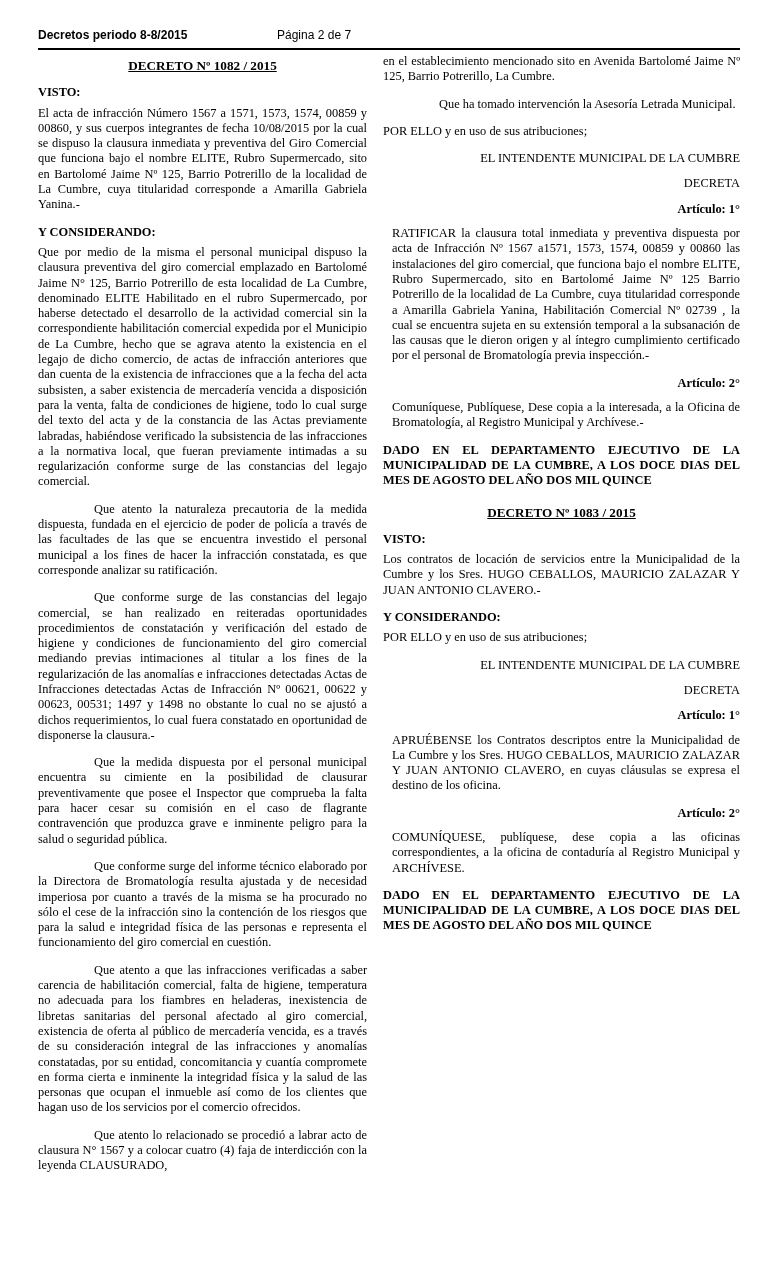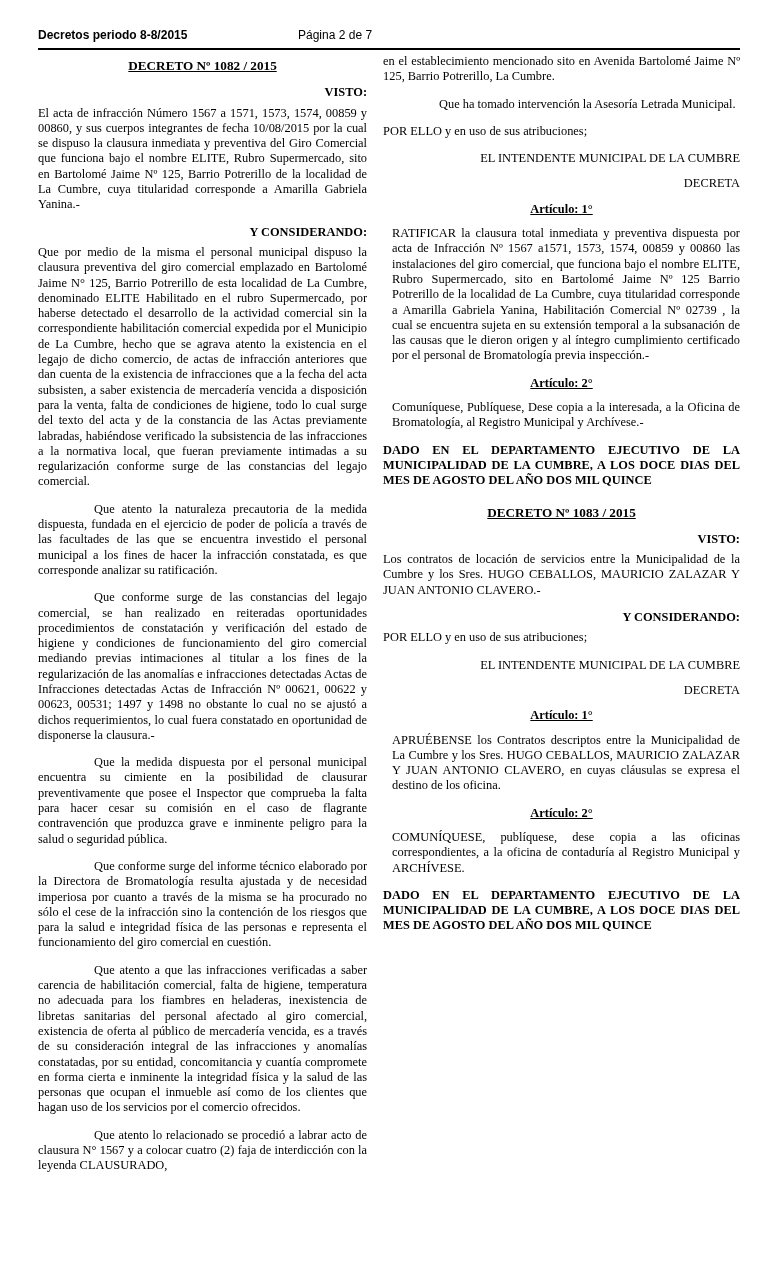--- a/index.html
+++ b/index.html
@@ -17,44 +17,44 @@
   .doc-header {
     position:relative;
     border-bottom:2px solid #000;
     padding-bottom:5px;
     margin-bottom:4px;
     height:22px;
     font-family:"Liberation Sans", sans-serif;
     font-size:12px;
   }
   .doc-header .hdr-title { font-weight:bold; position:absolute; left:0; top:0; }
-  .doc-header .hdr-page  { position:absolute; left:260px; top:0; }
+  .doc-header .hdr-page  { position:absolute; left:239px; top:0; }
 
   .cols { display:flex; gap:16px; align-items:flex-start; }
   .col {
     font-size:12.4px;
     line-height:15.3px;
     text-align:justify;
   }
   .col-left  { width:330px; }
   .col-right { width:358px; }
 
   .block { margin-bottom:12px; }
 
   .title {
     text-align:center; font-weight:bold; text-decoration:underline;
     font-size:13.2px; margin:4px 0 12px 0;
   }
-  .label { font-weight:bold; text-align:right; margin-bottom:5px; }
+  .label { font-weight:bold; text-align:left; margin-bottom:5px; }
   .para  {}
   .para-indent { text-indent:56px; }
   .apara { padding-left:9px; }
   .center { text-align:right; margin-bottom:10px;font-family:Liberation Serif, serif; }
   .article {
-    font-weight:bold; text-decoration:underline; text-align:center;
+    font-weight:bold; text-align:right;
     margin:6px 0 9px 0;
   }
   .bold-para { font-weight:bold; margin-bottom:16px; }
 </style>
 </head>
 <body>
 
 <div class="page">
   <div class="doc-header">
     <span class="hdr-title">Decretos periodo 8-8/2015</span>
@@ -65,21 +65,21 @@
         <div class="block title">DECRETO Nº 1082 / 2015</div>
         <div class="block label">VISTO:</div>
         <div class="block para">El acta de infracción Número 1567 a 1571, 1573, 1574, 00859 y 00860, y sus cuerpos integrantes de fecha 10/08/2015 por la cual se dispuso la clausura inmediata y preventiva del Giro Comercial que funciona bajo el nombre ELITE, Rubro Supermercado, sito en Bartolomé Jaime Nº 125, Barrio Potrerillo de la localidad de La Cumbre, cuya titularidad corresponde a Amarilla Gabriela Yanina.-</div>
         <div class="block label">Y CONSIDERANDO:</div>
         <div class="block para">Que por medio de la misma el personal municipal dispuso la clausura preventiva del giro comercial emplazado en Bartolomé Jaime N° 125, Barrio Potrerillo de esta localidad de La Cumbre, denominado ELITE Habilitado en el rubro Supermercado, por haberse detectado el desarrollo de la actividad comercial sin la correspondiente habilitación comercial expedida por el Municipio de La Cumbre, hecho que se agrava atento la existencia en el legajo de dicho comercio, de actas de infracción anteriores que dan cuenta de la existencia de infracciones que a la fecha del acta subsisten, a saber existencia de mercadería vencida a disposición para la venta, falta de condiciones de higiene, todo lo cual surge del texto del acta y de la constancia de las Actas previamente labradas, habiéndose verificado la subsistencia de las infracciones a la normativa local, que fueran previamente intimadas a su regularización conforme surge de las constancias del legajo comercial.</div>
         <div class="block para-indent">Que atento la naturaleza precautoria de la medida dispuesta, fundada en el ejercicio de poder de policía a través de las facultades de las que se encuentra investido el personal municipal a los fines de hacer la infracción constatada, es que corresponde analizar su ratificación.</div>
         <div class="block para-indent">Que conforme surge de las constancias del legajo comercial, se han realizado en reiteradas oportunidades procedimientos de constatación y verificación del estado de higiene y condiciones de funcionamiento del giro comercial mediando previas intimaciones al titular a los fines de la regularización de las anomalías e infracciones detectadas Actas de Infracciones detectadas Actas de Infracción Nº 00621, 00622 y 00623, 00531; 1497 y 1498 no obstante lo cual no se ajustó a dichos requerimientos, lo cual fuera constatado en oportunidad de disponerse la clausura.-</div>
         <div class="block para-indent">Que la medida dispuesta por el personal municipal encuentra su cimiente en la posibilidad de clausurar preventivamente que posee el Inspector que comprueba la falta para hacer cesar su comisión en el caso de flagrante contravención que produzca grave e inminente peligro para la salud o seguridad pública.</div>
         <div class="block para-indent">Que conforme surge del informe técnico elaborado por la Directora de Bromatología resulta ajustada y de necesidad imperiosa por cuanto a través de la misma se ha procurado no sólo el cese de la infracción sino la contención de los riesgos que para la salud e integridad física de las personas e representa el funcionamiento del giro comercial en cuestión.</div>
         <div class="block para-indent">Que atento a que las infracciones verificadas a saber carencia de habilitación comercial, falta de higiene, temperatura no adecuada para los fiambres en heladeras, inexistencia de libretas sanitarias del personal afectado al giro comercial, existencia de oferta al público de mercadería vencida, es a través de su consideración integral de las infracciones y anomalías constatadas, por su entidad, concomitancia y cuantía compromete en forma cierta e inminente la integridad física y la salud de las personas que ocupan el inmueble así como de los clientes que hagan uso de los servicios por el comercio ofrecidos.</div>
-        <div class="block para-indent">Que atento lo relacionado se procedió a labrar acto de clausura N° 1567 y a colocar cuatro (2) faja de interdicción con la leyenda CLAUSURADO,</div>
+        <div class="block para-indent">Que atento lo relacionado se procedió a labrar acto de clausura N° 1567 y a colocar cuatro (4) faja de interdicción con la leyenda CLAUSURADO,</div>
       </div>
     <div class="col col-right" id="right-col">
         <div class="block para">en el establecimiento mencionado sito en Avenida Bartolomé Jaime Nº 125, Barrio Potrerillo, La Cumbre.</div>
         <div class="block para-indent">Que ha tomado intervención la Asesoría Letrada Municipal.</div>
         <div class="block para">POR ELLO y en uso de sus atribuciones;</div>
         <div class="block center">EL INTENDENTE MUNICIPAL DE LA CUMBRE</div>
         <div class="block center">DECRETA</div>
         <div class="block article">Artículo: 1°</div>
         <div class="block apara">RATIFICAR la clausura total inmediata y preventiva dispuesta por acta de Infracción Nº 1567 a1571, 1573, 1574, 00859 y 00860 las instalaciones del giro comercial, que funciona bajo el nombre ELITE, Rubro Supermercado, sito en Bartolomé Jaime Nº 125 Barrio Potrerillo de la localidad de La Cumbre, cuya titularidad corresponde a Amarilla Gabriela Yanina, Habilitación Comercial Nº 02739 , la cual se encuentra sujeta en su extensión temporal a la subsanación de las causas que le dieron origen y al íntegro cumplimiento certificado por el personal de Bromatología previa inspección.-</div>
         <div class="block article">Artículo: 2°</div>

